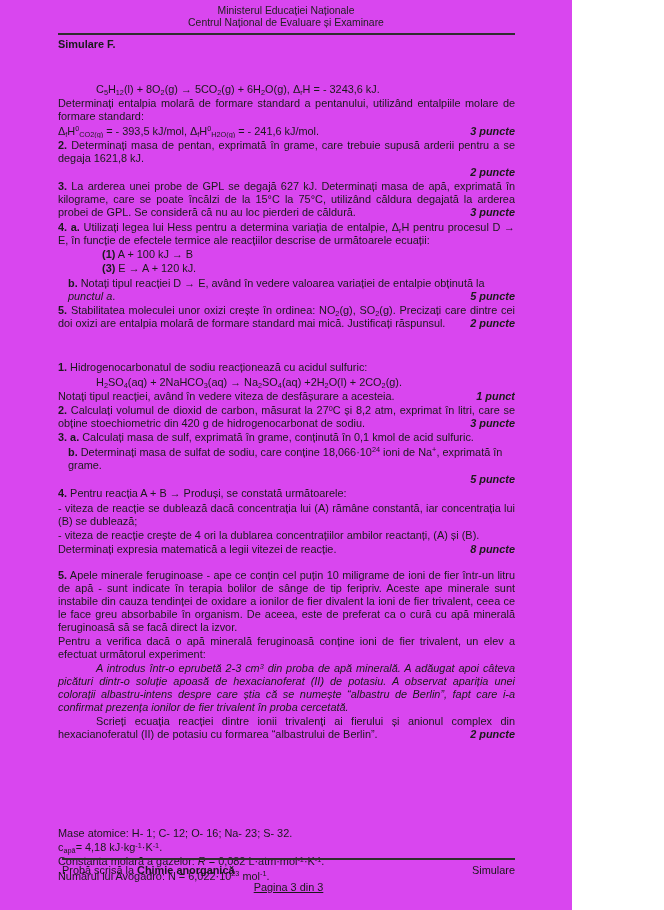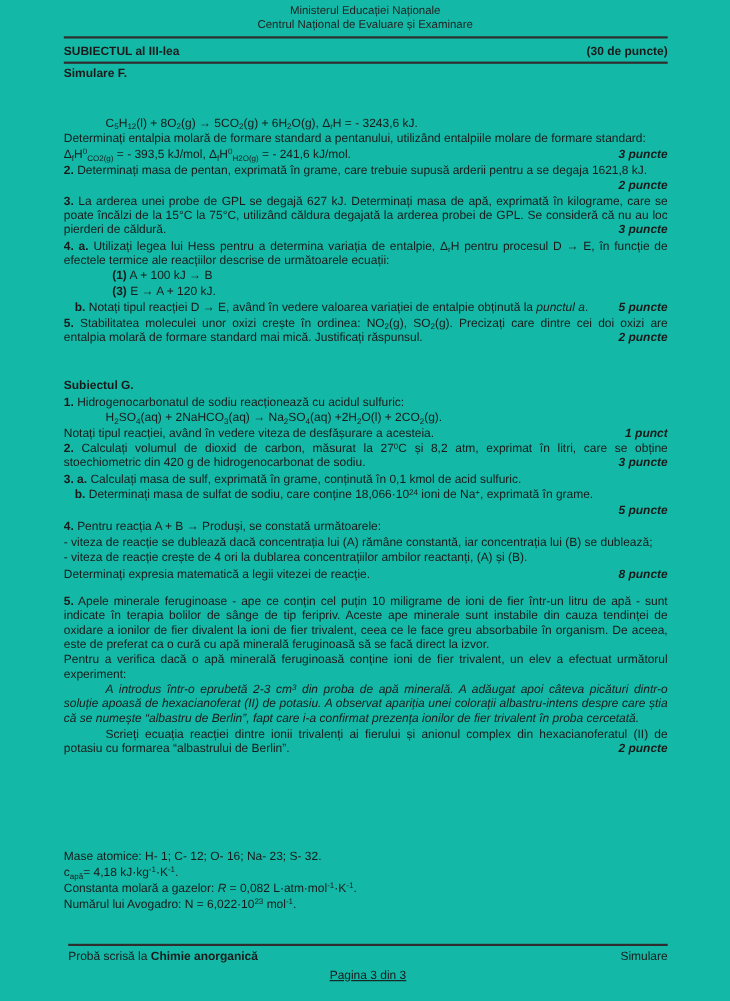--- a/index.html
+++ b/index.html
@@ -1,19 +1,19 @@
 <!DOCTYPE html>
 <html><head>
 <meta charset="utf-8">
 <style>
   html,body{margin:0;padding:0;background:#ffffff;}
   .page{
     position:relative;
-    width:664px;height:910px;
-    background:#14b8a6;
+    width:572px;height:910px;
+    background:#d946ef;
     color:#1a1a1a;
     font-family:"Liberation Sans","DejaVu Sans",sans-serif;
     font-size:10.9px;
     line-height:13px;
     overflow:hidden;
   }
   .inner{padding:0 57px 0 58px;}
   .hdr{padding-top:5px;text-align:center;font-size:10.4px;line-height:12px;color:#222;}
   .hdr-rule{border-top:2px solid #2e2e2e;margin:4px 57px 0 58px;}
   .subj-row{
@@ -42,42 +42,37 @@
 <body>
 
 <div class="page">
   <div class="hdr">
     <div>Ministerul Educației Naționale</div>
     <div>Centrul Național de Evaluare și Examinare</div>
   </div>
   <div class="hdr-rule"></div>
 
   <div class="inner">
-    <div class="subj-row">
-      <span>SUBIECTUL al III-lea</span>
-      <span>(30 de puncte)</span>
-    </div>
 
     <div class="doc">
         <div class="blk"><b>Simulare F.</b></div>
         <div class="blk" style="padding-left: 38px; margin-top: 32px;">C<sub>5</sub>H<sub>12</sub>(l) + 8O<sub>2</sub>(g) → 5CO<sub>2</sub>(g) + 6H<sub>2</sub>O(g), Δ<sub>r</sub>H = - 3243,6 kJ.</div>
         <div class="blk just">Determinați entalpia molară de formare standard a pentanului, utilizând entalpiile molare de formare standard:</div>
         <div class="blk haspts">Δ<sub>f</sub>H<sup>0</sup><sub>CO2(g)</sub> = - 393,5 kJ/mol, Δ<sub>f</sub>H<sup>0</sup><sub>H2O(g)</sub> = - 241,6 kJ/mol.<span class="pts">3 puncte</span></div>
         <div class="blk just"><b>2.</b> Determinați masa de pentan, exprimată în grame, care trebuie supusă arderii pentru a se degaja 1621,8 kJ.</div>
         <div class="blk haspts">
           <span class="pts">2 puncte</span>
         </div>
         <div class="blk just haspts"><b>3.</b> La arderea unei probe de GPL se degajă 627 kJ. Determinați masa de apă, exprimată în kilograme, care se poate încălzi de la 15°C la 75°C, utilizând căldura degajată la arderea probei de GPL. Se consideră că nu au loc pierderi de căldură.<span class="pts">3 puncte</span></div>
         <div class="blk just"><b>4. a.</b> Utilizați legea lui Hess pentru a determina variația de entalpie, Δ<sub>r</sub>H pentru procesul D → E, în funcție de efectele termice ale reacțiilor descrise de următoarele ecuații:</div>
         <div class="blk" style="padding-left: 44px;"><b>(1)</b> A + 100 kJ → B</div>
         <div class="blk" style="padding-left: 44px;"><b>(3)</b> E → A + 120 kJ.</div>
         <div class="blk haspts" style="padding-left: 10px;"><b>b.</b> Notați tipul reacției D → E, având în vedere valoarea variației de entalpie obținută la <i>punctul a</i>.<span class="pts">5 puncte</span></div>
         <div class="blk just haspts"><b>5.</b> Stabilitatea moleculei unor oxizi crește în ordinea: NO<sub>2</sub>(g), SO<sub>2</sub>(g). Precizați care dintre cei doi oxizi are entalpia molară de formare standard mai mică. Justificați răspunsul.<span class="pts">2 puncte</span></div>
         <div class="blk gap" style="height: 30px; min-height: 0px;"></div>
-        <div class="blk"><b>Subiectul G.</b></div>
         <div class="blk"><b>1.</b> Hidrogenocarbonatul de sodiu reacționează cu acidul sulfuric:</div>
         <div class="blk" style="padding-left: 38px;">H<sub>2</sub>SO<sub>4</sub>(aq) + 2NaHCO<sub>3</sub>(aq) → Na<sub>2</sub>SO<sub>4</sub>(aq) +2H<sub>2</sub>O(l) + 2CO<sub>2</sub>(g).</div>
         <div class="blk haspts">Notați tipul reacției, având în vedere viteza de desfășurare a acesteia.<span class="pts">1 punct</span></div>
         <div class="blk just haspts"><b>2.</b> Calculați volumul de dioxid de carbon, măsurat la 27<sup>0</sup>C și 8,2 atm, exprimat în litri, care se obține stoechiometric din 420 g de hidrogenocarbonat de sodiu.<span class="pts">3 puncte</span></div>
         <div class="blk"><b>3. a.</b> Calculați masa de sulf, exprimată în grame, conținută în 0,1 kmol de acid sulfuric.</div>
         <div class="blk" style="padding-left: 10px;"><b>b.</b> Determinați masa de sulfat de sodiu, care conține 18,066·10<sup>24</sup> ioni de Na<sup>+</sup>, exprimată în grame.</div>
         <div class="blk haspts">
           <span class="pts">5 puncte</span>
         </div>
         <div class="blk"><b>4.</b> Pentru reacția A + B → Produși, se constată următoarele:</div>

